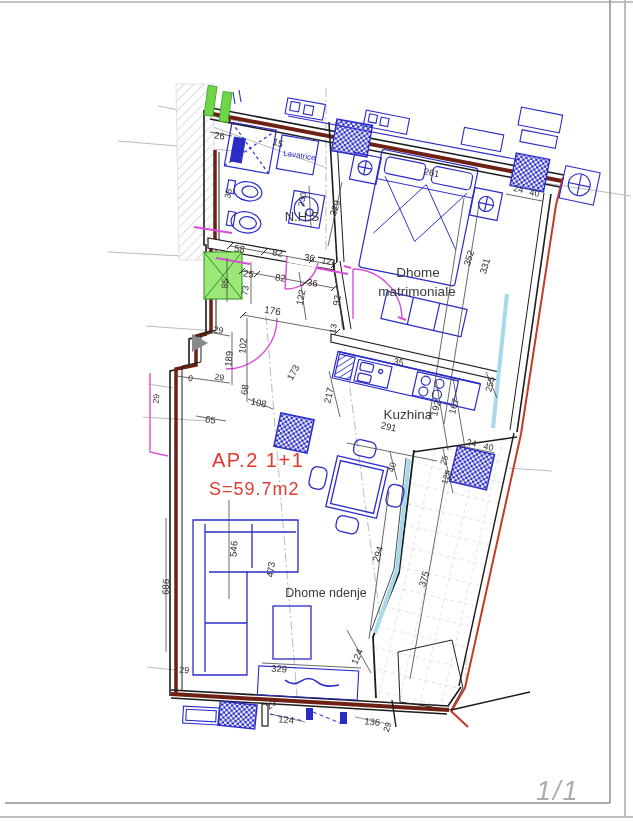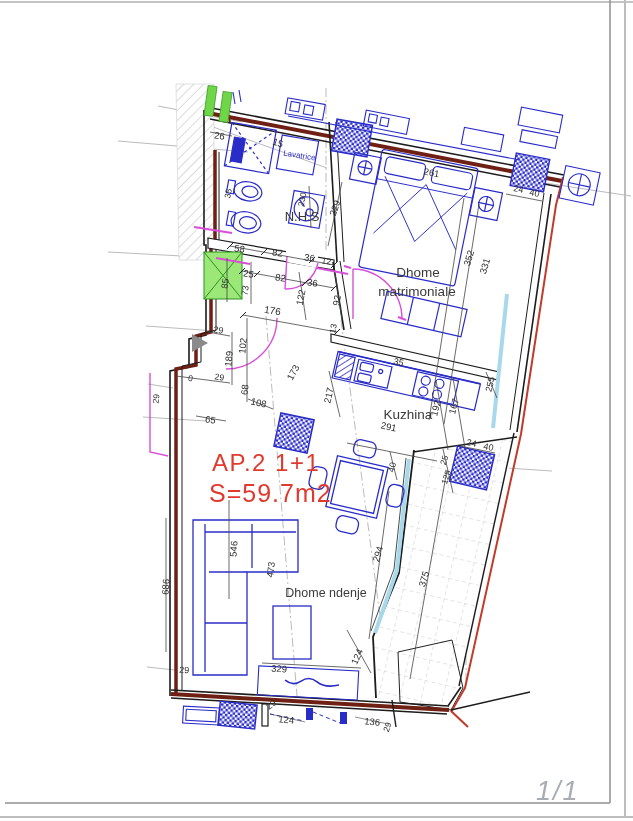--- a/index.html
+++ b/index.html
@@ -1,22 +1,22 @@
 <!DOCTYPE html>
 <html><head>
 <meta charset="utf-8">
 <style>
   html,body{margin:0;padding:0;background:#ffffff;}
   #page{position:relative;width:633px;height:821px;background:#ffffff;overflow:hidden;
         font-family:"Liberation Sans",sans-serif;}
   #plan-svg{position:absolute;left:0;top:0;}
   svg text{font-family:"Liberation Sans",sans-serif;}
   .overlay{position:absolute;white-space:nowrap;}
-  #ap-label{left:212px;top:449px;font-size:24px;letter-spacing:1.5px;color:#e03a2f;}
-  #area-label{left:209px;top:479px;font-size:25px;letter-spacing:1px;color:#e03a2f;}
+  #ap-label{left:212px;top:449px;font-size:20px;letter-spacing:1.5px;color:#e03a2f;}
+  #area-label{left:209px;top:479px;font-size:18px;letter-spacing:1px;color:#e03a2f;}
   #sheet-number{left:536px;top:776px;font-size:27px;color:#a8adb3;letter-spacing:2px;font-style:italic;}
 </style>
 </head>
 <body>
 
 <div id="page">
 
 <svg id="plan-svg" width="633" height="821" viewBox="0 0 633 821">
   <defs>
     <pattern id="chk" width="5" height="5" patternUnits="userSpaceOnUse">

